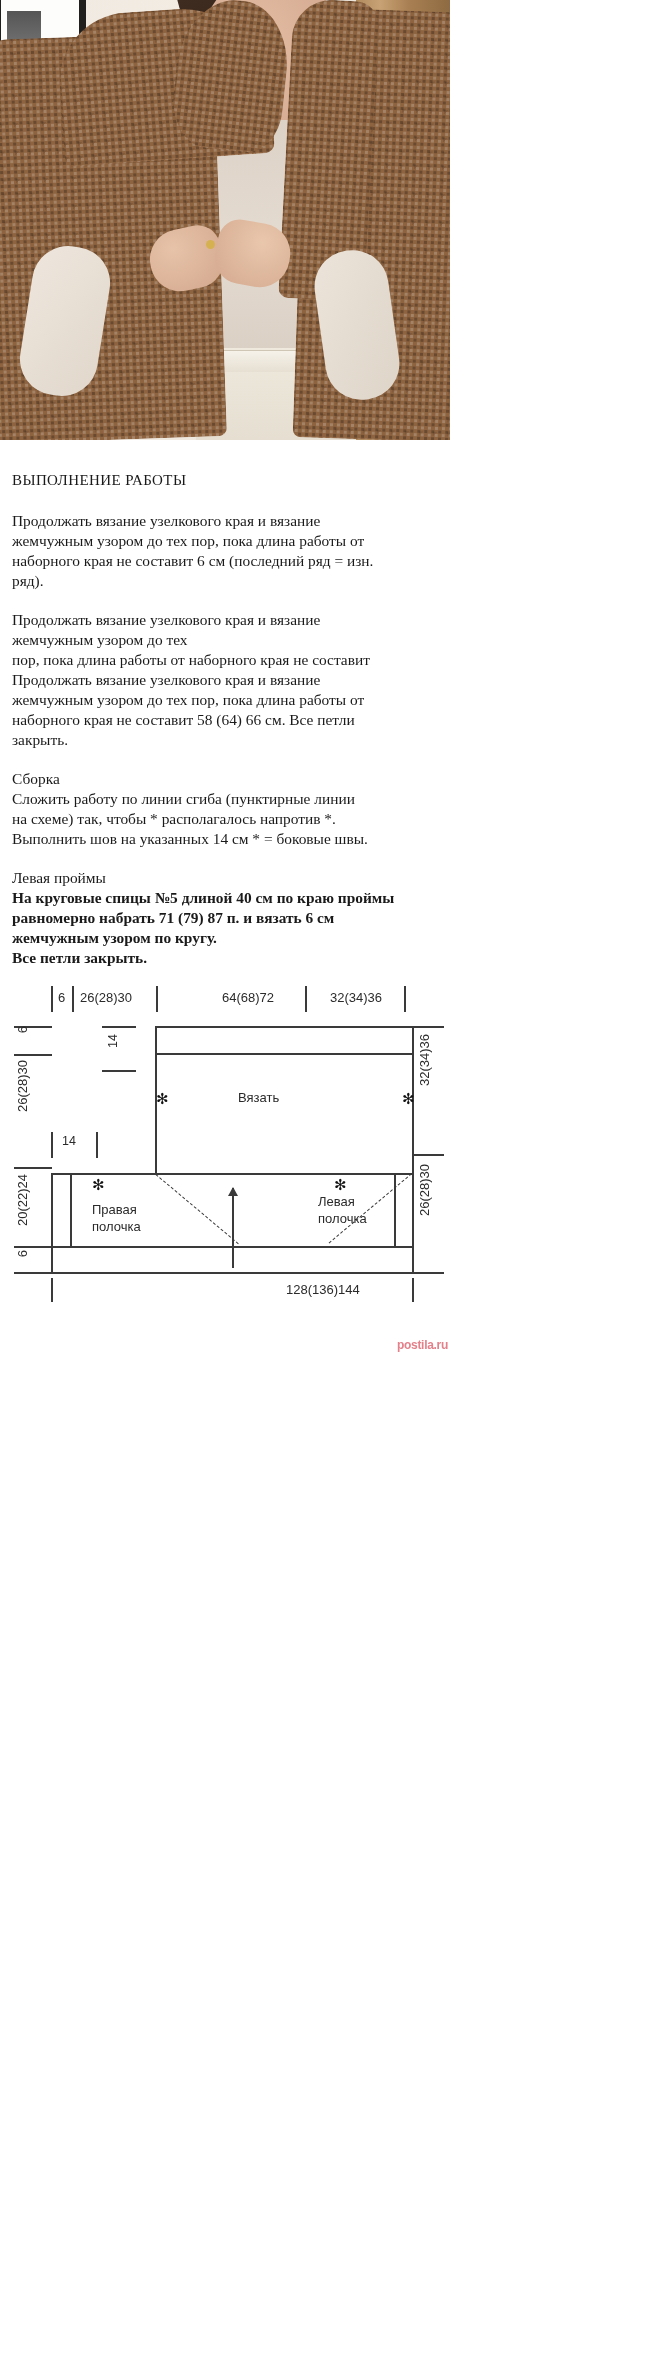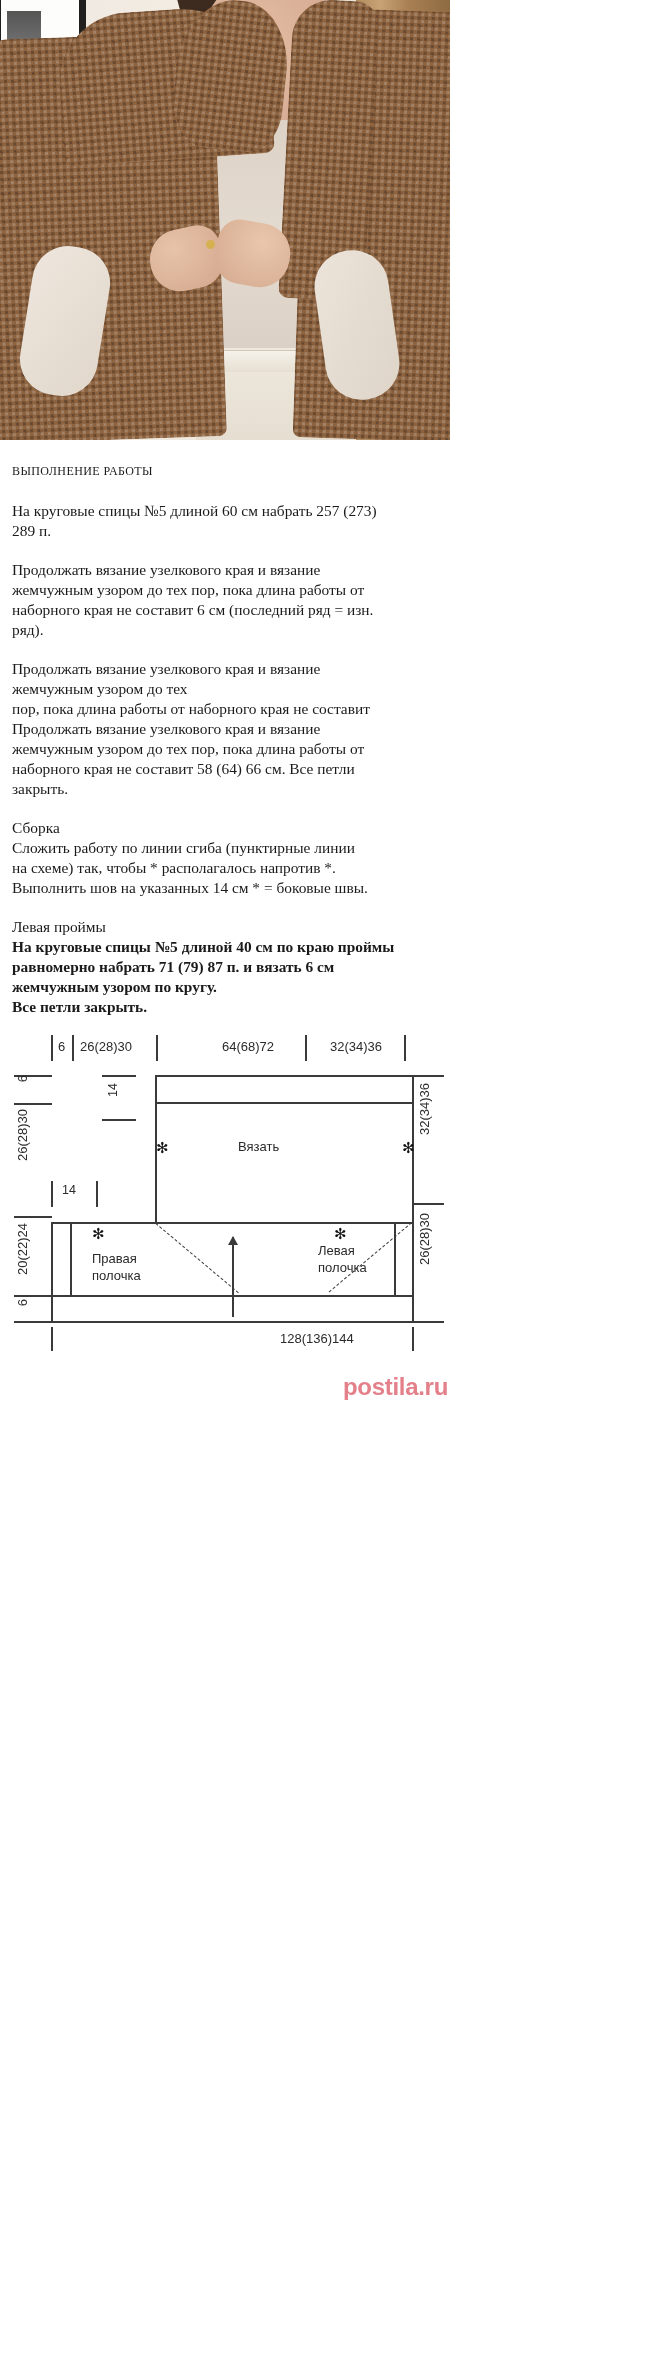--- a/index.html
+++ b/index.html
@@ -124,24 +124,24 @@
   }
   .photo .k-lapelR{
     left:286px; top:0px; width:86px; height:300px;
     border-radius:40px 24px 10px 10px;
     transform:rotate(3deg);
   }
 
   
   .content { padding: 24px 12px 8px 12px; }
   h2.section-title {
-    font-size: 12px;
+    font-size: 15px;
     font-weight: normal;
     letter-spacing: .4px;
-    margin: 0 0 22px 0;
+    margin: 8px 0 22px 0;
   }
   p.para {
     font-size: 15.4px;
     line-height: 1.30;
     margin: 0 0 19px 0;
     white-space: pre-line;
   }
   p.para.tight { margin-bottom: 0; font-weight: bold; }
   p.para.run   { margin-bottom: 0; }
   .sub { font-size:15.4px; line-height:1.30; margin:0; }
@@ -165,21 +165,21 @@
   .dash  { position:absolute; border-top:1.6px dashed #3a3a3a; transform-origin: 0 0; }
   .arrow { position:absolute; width:1.6px; background:#3a3a3a; }
   .arrow:before{
     content:""; position:absolute; left:-4px; top:-1px;
     border-left:5px solid transparent; border-right:5px solid transparent;
     border-bottom:9px solid #3a3a3a;
   }
   .wm {
     position:absolute; right:2px; bottom:0px;
     font-family:"Liberation Sans","DejaVu Sans",sans-serif;
-    font-size:24px; font-weight:bold; color:#e3808a; letter-spacing:-.3px;
+    font-size:12px; font-weight:bold; color:#e3808a; letter-spacing:-.3px;
   }
 </style>
 </head>
 <body>
 
 <div class="page">
 
   <div class="photo">
     <div class="wall"></div>
     <div class="frame"></div>
@@ -197,22 +197,20 @@
     <div class="arm-l"></div>
     <div class="arm-r"></div>
     <div class="hand-l"></div>
     <div class="hand-r"></div>
     <div class="ring"></div>
   </div>
 
   <div class="content">
     <h2 class="section-title">ВЫПОЛНЕНИЕ РАБОТЫ</h2>
 
-    <p class="para">На круговые спицы №5 длиной 60 см набрать 257 (273)
-289 п.</p>
 
 
     <p class="para">Продолжать вязание узелкового края и вязание
 жемчужным узором до тех пор, пока длина работы от
 наборного края не составит 6 см (последний ряд = изн.
 ряд).</p>
 
 
     <p class="para run">Продолжать вязание узелкового края и вязание
 жемчужным узором до тех
@@ -300,18 +298,18 @@
     <div class="lbl" style="left:318px; top:212px; white-space:pre-line; line-height:1.25;">Левая
 полочка</div>
 
     <div class="dash" style="left:156px; top:192px; width:108px; transform:rotate(40deg);"></div>
     <div class="dash" style="left:412px; top:192px; width:108px; transform:rotate(140deg);"></div>
 
     <div class="arrow" style="left:232px; top:206px; height:80px;"></div>
 
     <div class="vline" style="left:51px;  top:296px; height:24px;"></div>
     <div class="vline" style="left:412px; top:296px; height:24px;"></div>
-    <div class="lbl" style="left:280px; top:300px;text-align:right;">128(136)144</div>
+    <div class="lbl" style="left:286px; top:300px;text-align:right;">128(136)144</div>
 
     <div class="wm">postila.ru</div>
   </div>
 
 </div>
 
 </body></html>

